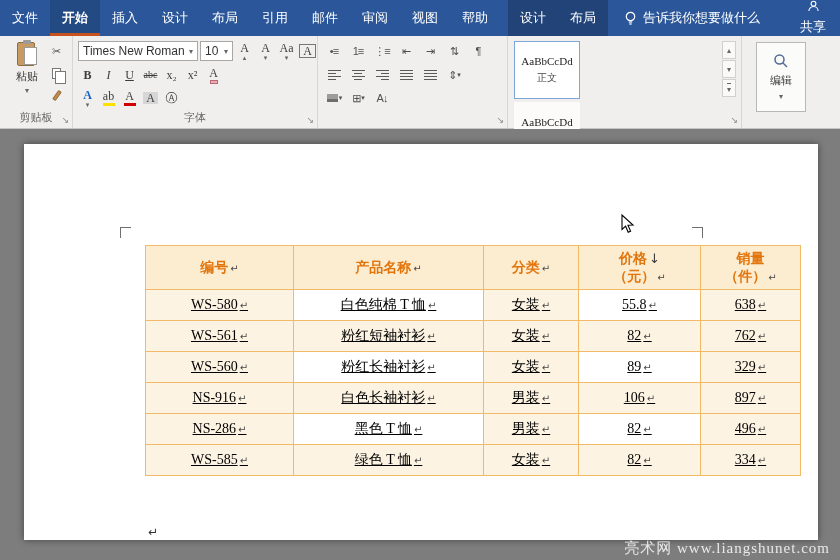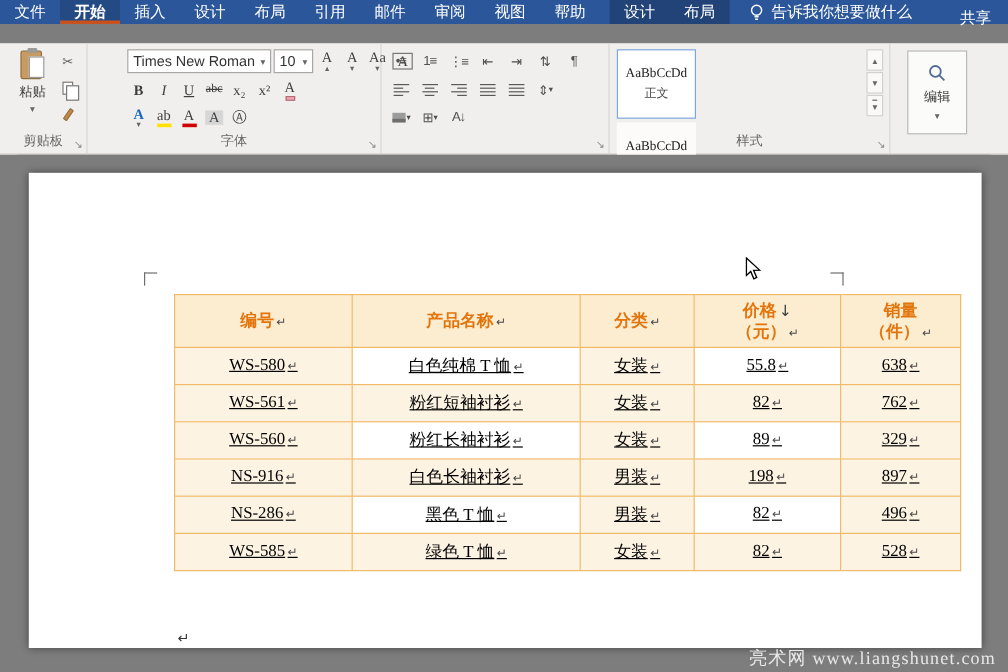--- a/index.html
+++ b/index.html
@@ -2,21 +2,21 @@
 <html><head>
 <meta charset="utf-8">
 <title>Word</title>
 <style>
   * { margin:0; padding:0; box-sizing:border-box; }
   html,body { background:#555; }
   #app{ position:relative; width:840px; height:560px; overflow:hidden;
         font-family:"Liberation Sans", sans-serif; background:#7d7d7d; }
 
   
-  .tabbar{ position:absolute; left:0; top:0; width:840px; height:20px;
+  .tabbar{ position:absolute; left:0; top:0; width:840px; height:36px;
            background:#2b579a; display:flex; align-items:stretch; color:#fff; font-size:13px; }
   .tab{ display:flex; align-items:center; padding:0 12px; cursor:default; white-space:nowrap; }
   .tab.active{ background:rgba(0,0,0,.14); box-shadow:inset 0 -3px 0 #c7521e; font-weight:bold; }
   .ctx-group{ display:flex; margin-left:8px; background:rgba(0,0,0,.22); }
   .tellme{ display:flex; align-items:center; gap:6px; padding:0 12px; margin-left:4px; }
   .share{ margin-left:auto; display:flex; align-items:center; gap:6px; padding:0 14px;flex-direction:column; }
 
   
   .ribbon{ position:absolute; left:0; top:36px; width:840px; height:93px;
            background:#f1efed; border-bottom:1px solid #c6c4c2; }
@@ -41,21 +41,21 @@
   .minicol{ position:absolute; left:47px; top:6px; display:flex; flex-direction:column; gap:3px; }
   .mini{ width:19px; height:19px; display:flex; align-items:center; justify-content:center;
          font-size:11px; color:#5a5a5a; }
   .copyic{ position:relative; width:9px; height:11px; border:1px solid #777; background:#fff; }
   .copyic::after{ content:""; position:absolute; left:2px; top:2px; width:9px; height:11px;
                   border:1px solid #777; background:#fff; }
   .paintic{ width:4px; height:11px; background:#c98a3f; border:1px solid #8f6f42;
             transform:rotate(35deg); border-radius:1px; }
 
   
-  .frow{ position:absolute; left:5px; display:flex; align-items:center; gap:2px;margin-left:28px; }
+  .frow{ position:absolute; left:5px; display:flex; align-items:center; gap:2px; }
   #frow1{ top:5px; } #frow2{ top:29px; } #frow3{ top:52px; }
   .combo{ height:20px; border:1px solid #a9a7a5; background:#fff; display:flex;
           align-items:center; padding:0 4px; font-size:12px; color:#333; }
   .combo .caret{ margin-left:auto; font-size:8px; color:#666; padding-left:4px; }
   .c-font{ width:120px; } .c-size{ width:33px; }
   .sbtn{ min-width:19px; height:20px; display:inline-flex; flex-direction:column;
          align-items:center; justify-content:center; font-size:12px; color:#3d3d3d;
          background:none; border:none; padding:0 1px; font-family:inherit; line-height:1; }
   .sbtn .dd{ font-size:7px; color:#666; }
   .serifb{ font-family:"Liberation Serif", serif; }
@@ -372,21 +372,20 @@
         <div class="sb">
             <span>▴</span>
           </div>
         <div class="sb">
             <span>▾</span>
           </div>
         <div class="sb more">
             <span>▾</span>
           </div>
       </div>
-      <div class="glabel">样式</div>
       <div class="launcher">↘</div>
     </div>
 
     <div class="group" id="g-edit">
       <div class="edit-panel">
         <svg width="16" height="16" viewBox="0 0 16 16">
           <circle cx="6.5" cy="6.5" r="4.5" fill="none" stroke="#4f6b95" stroke-width="1.5"></circle>
           <line x1="10" y1="10" x2="14" y2="14" stroke="#4f6b95" stroke-width="1.5"></line>
         </svg>
         <span class="txt">编辑</span>
@@ -448,36 +447,36 @@
             <td><span>WS-560</span><span class="mk">↵</span></td>
             <td><span>粉红长袖衬衫</span><span class="mk">↵</span></td>
             <td><span>女装</span><span class="mk">↵</span></td>
             <td><span>89</span><span class="mk">↵</span></td>
             <td><span>329</span><span class="mk">↵</span></td>
           </tr>
           <tr>
             <td><span>NS-916</span><span class="mk">↵</span></td>
             <td><span>白色长袖衬衫</span><span class="mk">↵</span></td>
             <td><span>男装</span><span class="mk">↵</span></td>
-            <td><span>198</span><span class="mk">↵</span></td>
+            <td><span>106</span><span class="mk">↵</span></td>
             <td><span>897</span><span class="mk">↵</span></td>
           </tr>
           <tr>
             <td><span>NS-286</span><span class="mk">↵</span></td>
             <td><span>黑色 T 恤</span><span class="mk">↵</span></td>
             <td><span>男装</span><span class="mk">↵</span></td>
             <td><span>82</span><span class="mk">↵</span></td>
             <td><span>496</span><span class="mk">↵</span></td>
           </tr>
           <tr>
             <td><span>WS-585</span><span class="mk">↵</span></td>
             <td><span>绿色 T 恤</span><span class="mk">↵</span></td>
             <td><span>女装</span><span class="mk">↵</span></td>
             <td><span>82</span><span class="mk">↵</span></td>
-            <td><span>528</span><span class="mk">↵</span></td>
+            <td><span>334</span><span class="mk">↵</span></td>
           </tr>
         </tbody>
       </table>
 
       <span class="pmark">↵</span>
     </div>
 
     <div class="watermark">亮术网 www.liangshunet.com</div>
   </div>
 

